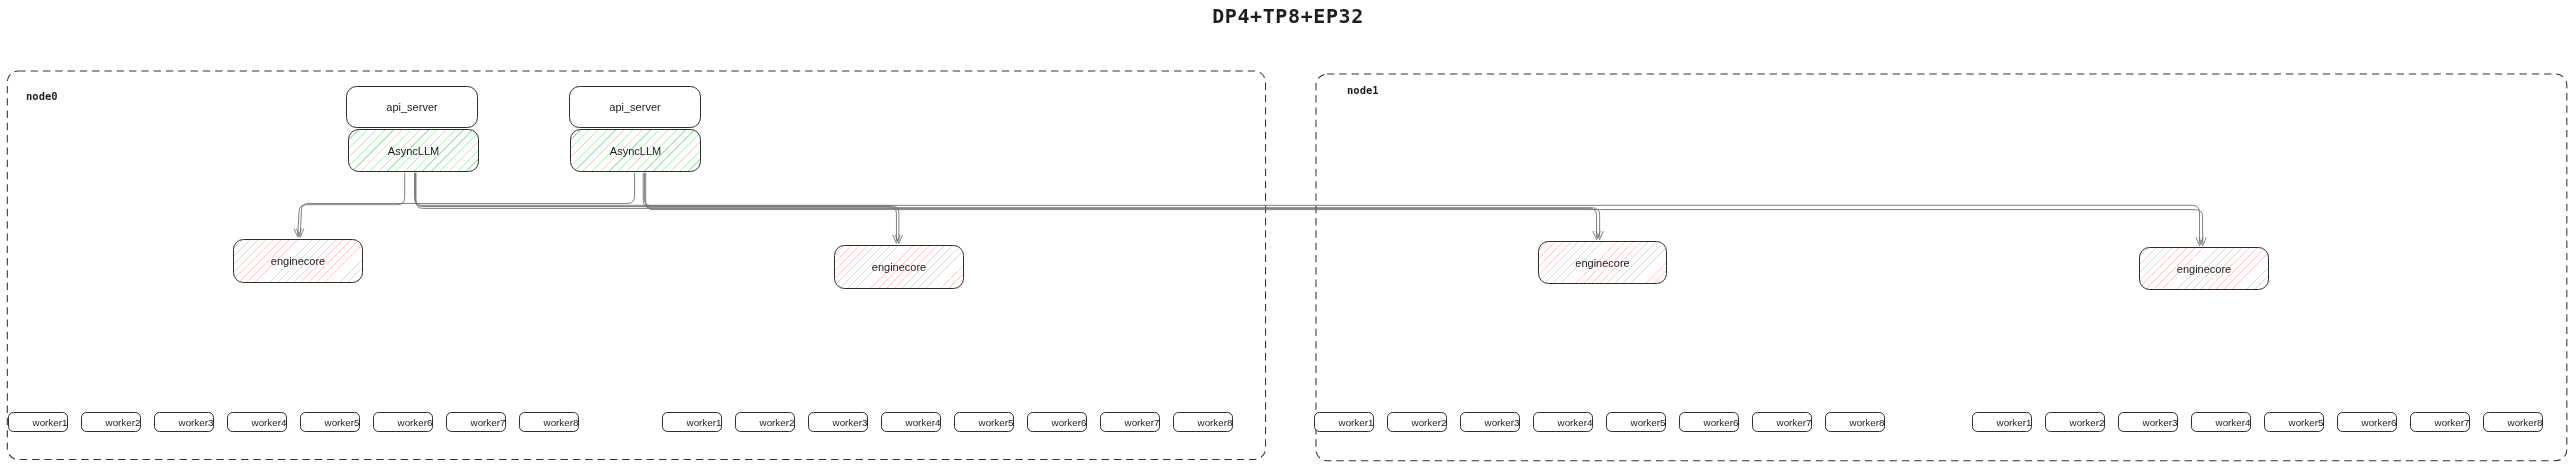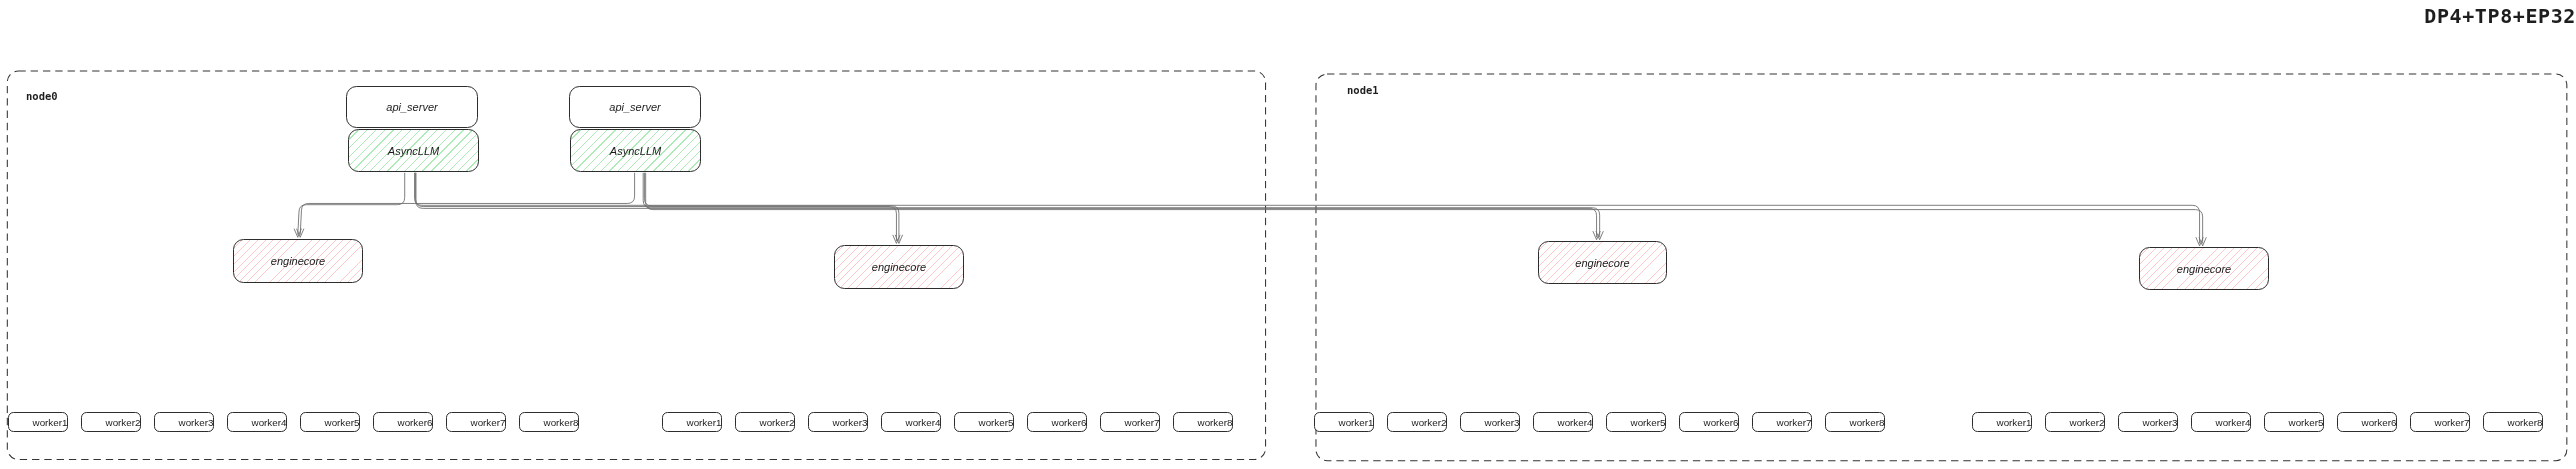--- a/index.html
+++ b/index.html
@@ -1,33 +1,33 @@
 <!DOCTYPE html>
 <html style="font-size:9.8px"><head>
 <meta charset="utf-8">
 <style>
   html,body{margin:0;padding:0;background:#ffffff;}
   .canvas{
     position:relative;width:2576px;height:469px;background:#ffffff;
     font-family:"Liberation Sans", sans-serif;color:#1e1e1e;overflow:hidden;
   }
   .title{
-    position:absolute;left:0;top:3.7px;width:2576px;text-align:right;
+    position:absolute;left:0;top:3.7px;width:2576px;text-align:center;
     font-family:"DejaVu Sans Mono", monospace;font-size:20px;font-weight:600;
     letter-spacing:0.6px;color:#1e1e1e;
   }
   .overlay{position:absolute;left:0;top:0;width:2576px;height:469px;}
   .node-label{
     position:absolute;font-family:"DejaVu Sans Mono", monospace;
     font-size:10.5px;font-weight:600;color:#1e1e1e;
   }
   .box{
     position:absolute;display:flex;align-items:center;justify-content:center;
     border:1.4px solid #2d2d2d;border-radius:10.5px;font-size:11px;color:#1b1b1b;
-    background:#ffffff;box-sizing:border-box;font-style:italic;
+    background:#ffffff;box-sizing:border-box;
   }
   .allm{
     background-image:repeating-linear-gradient(135deg,
       rgba(105,219,124,0.55) 0px, rgba(105,219,124,0.55) 0.9px,
       transparent 0.9px, transparent 6.2px);
   }
   .ec{
     background-image:repeating-linear-gradient(135deg,
       rgba(255,120,120,0.40) 0px, rgba(255,120,120,0.40) 0.7px,
       transparent 0.7px, transparent 5.5px);

